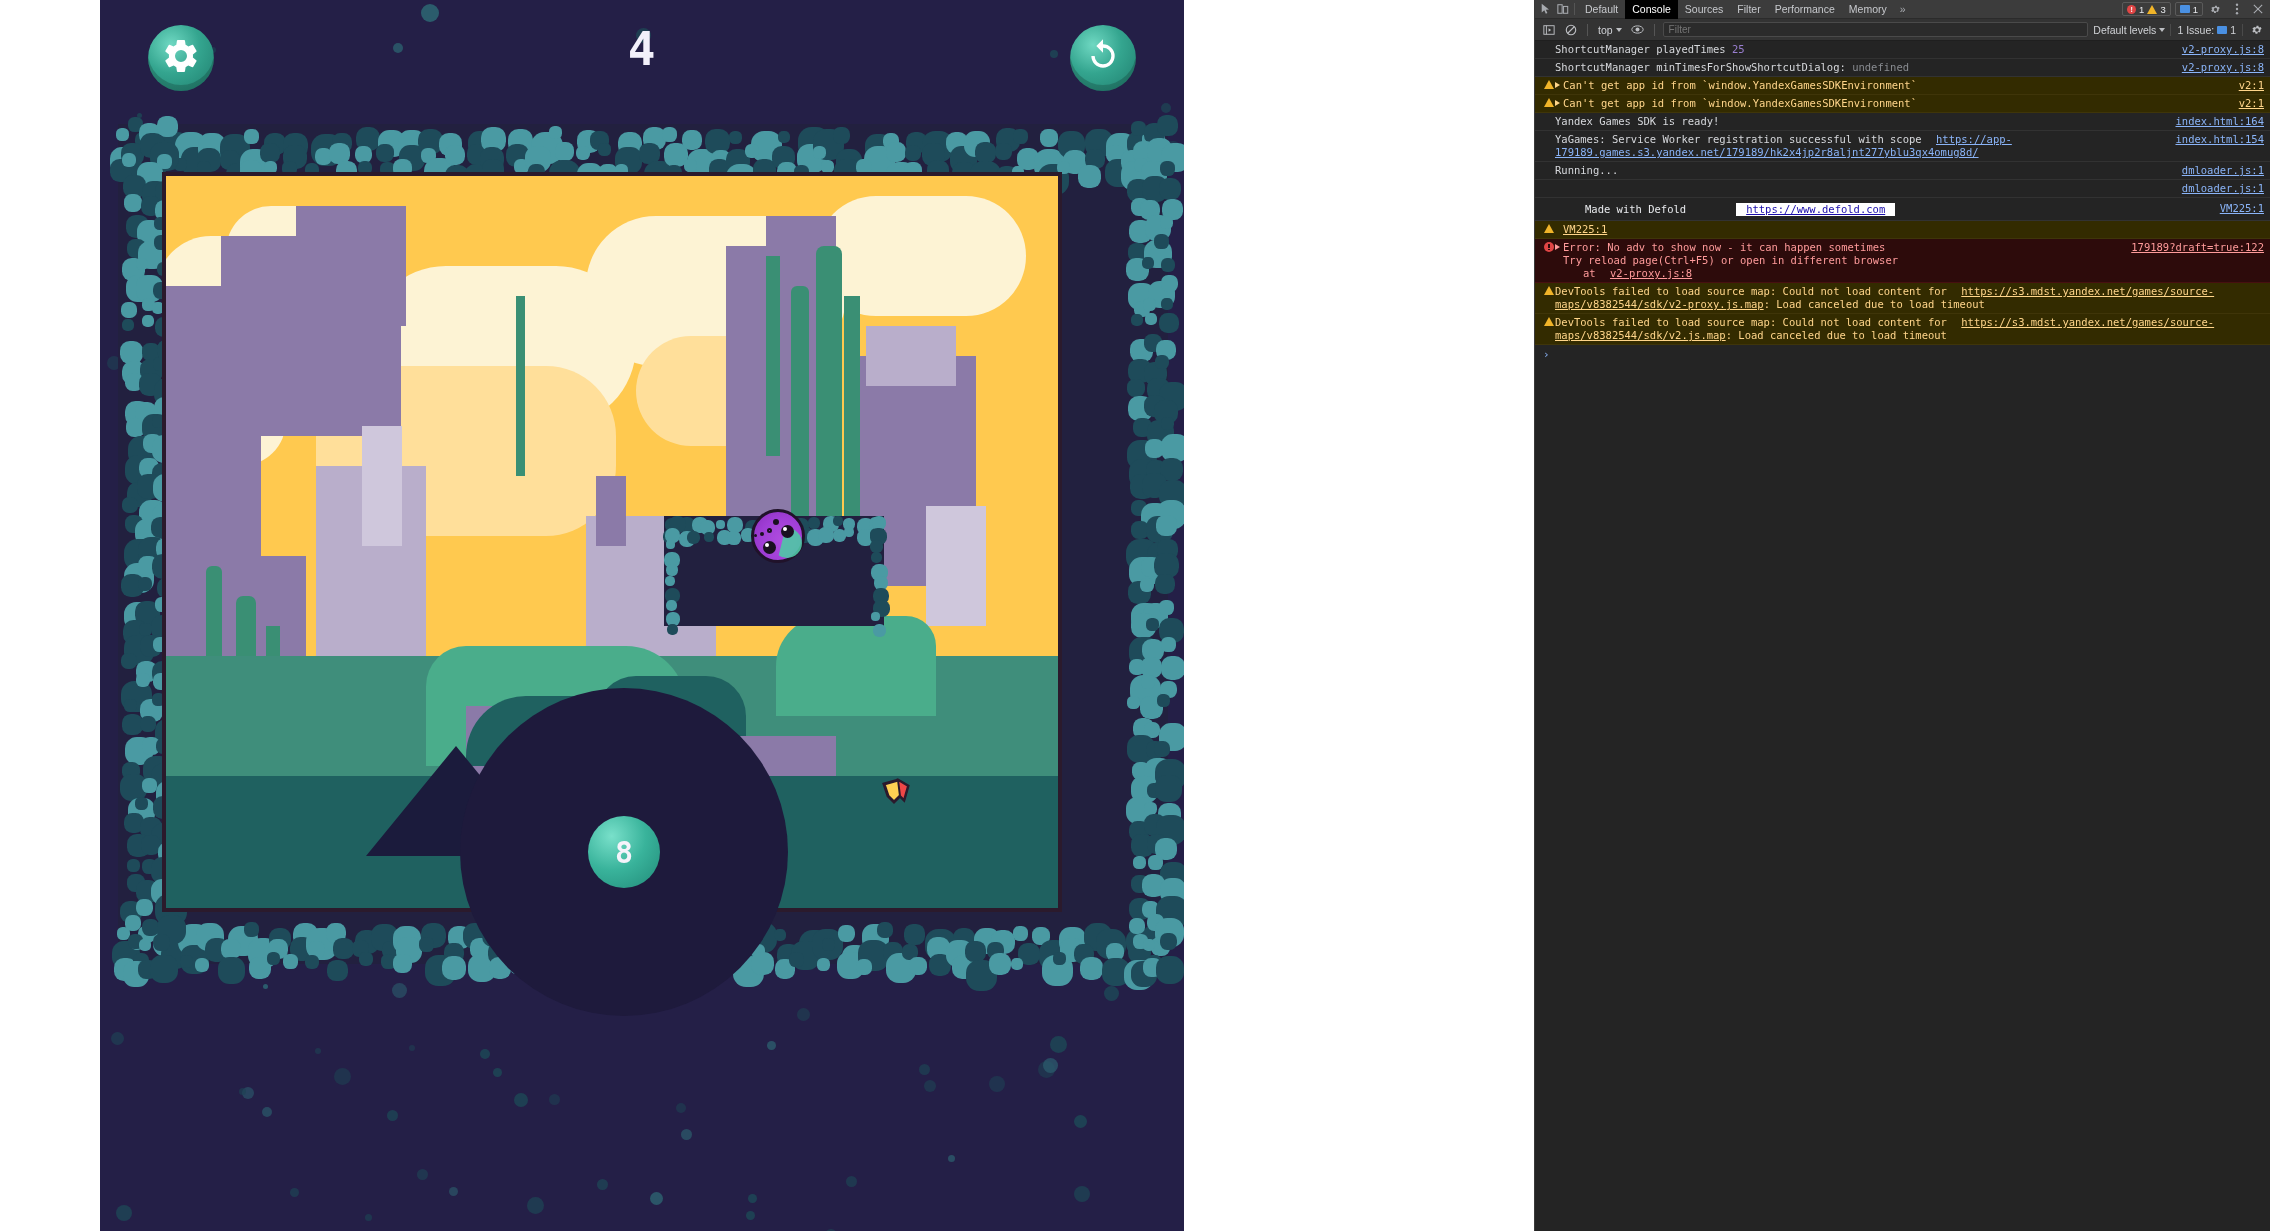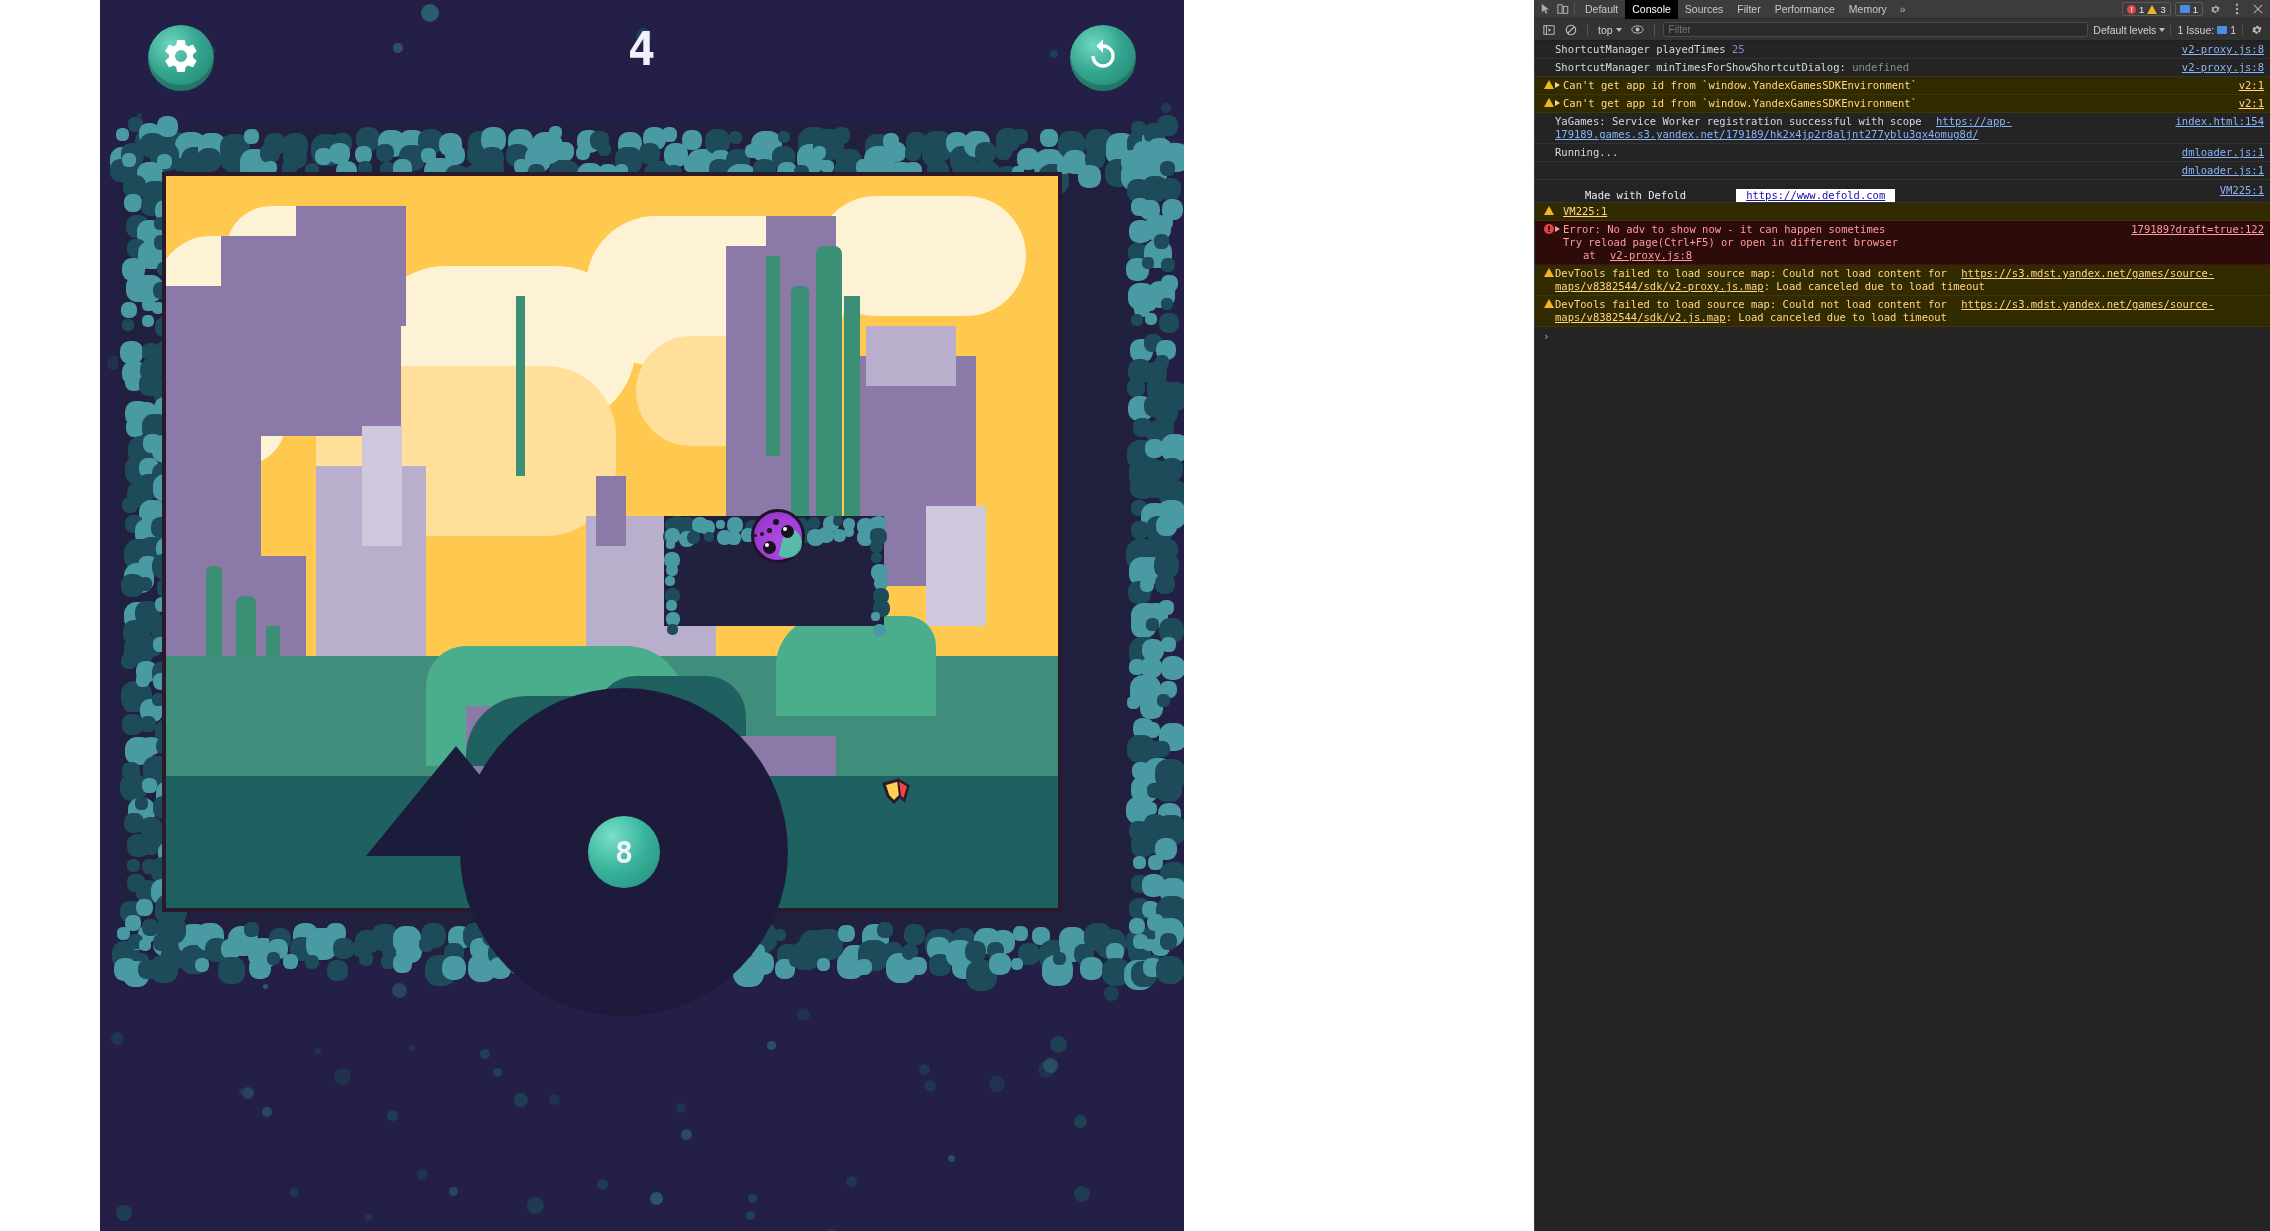--- a/index.html
+++ b/index.html
@@ -177,21 +177,21 @@
   .num { color:#9a7fd1; }
   .undef { color:#888b90; }
   .tri { width:0;height:0;border-top:3.5px solid transparent;border-bottom:3.5px solid transparent;border-left:5px solid currentColor; margin-right:3px; display:inline-block; vertical-align:1px;}
   .wicon { width:0;height:0;border-left:5px solid transparent;border-right:5px solid transparent;border-bottom:9px solid #f0b429; }
   .eicon { width:10px;height:10px;border-radius:50%;background:#e04545;position:relative; }
   .eicon::after{content:"";position:absolute;left:4.3px;top:2px;width:1.4px;height:4px;background:#2d0b0b;}
   .eicon::before{content:"";position:absolute;left:4.3px;top:7px;width:1.4px;height:1.4px;background:#2d0b0b;}
 
   
   .row.banner { padding:0; background:#242424; }
-  .banner-wrap { display:flex; align-items:flex-end; height:22px; flex:1; }
+  .banner-wrap { display:flex; align-items:center; height:22px; flex:1; }
   .sw { width:34px; }
   .banner-txt { display:flex;align-items:center; padding:0 16px; color:#e8eaed; font-size:10.5px; }
   .banner-white { background:#ffffff; display:flex;align-items:center; padding:0 10px; }
   .banner-white a { color:#1a0dab; text-decoration:underline; font-size:10.5px; }
 
   
   #prompt-row { display:flex; align-items:center; padding:3px 8px; color:#8ab4f8; font-size:11px; }
 </style>
 </head>
 <body>
@@ -1115,20 +1115,25 @@
     </div>
 
     <div class="row warn">
       <div class="gutter">
             <span class="wicon"></span>
           </div>
       <div class="body"><span class="tri"></span><span>Can't get app id from `window.YandexGamesSDKEnvironment`</span></div>
       <div class="src">v2:1</div>
     </div>
 
+    <div class="row">
+      <div class="gutter"></div>
+      <div class="body">Yandex Games SDK is ready!</div>
+      <div class="src">index.html:164</div>
+    </div>
 
     <div class="row">
       <div class="gutter"></div>
       <div class="body"><span>YaGames: Service Worker registration successful with scope </span><span class="lnk">https://app-179189.games.s3.yandex.net/179189/hk2x4jp2r8aljnt277yblu3qx4omug8d/</span></div>
       <div class="src">index.html:154</div>
     </div>
 
     <div class="row">
       <div class="gutter"></div>
       <div class="body">Running...</div>

